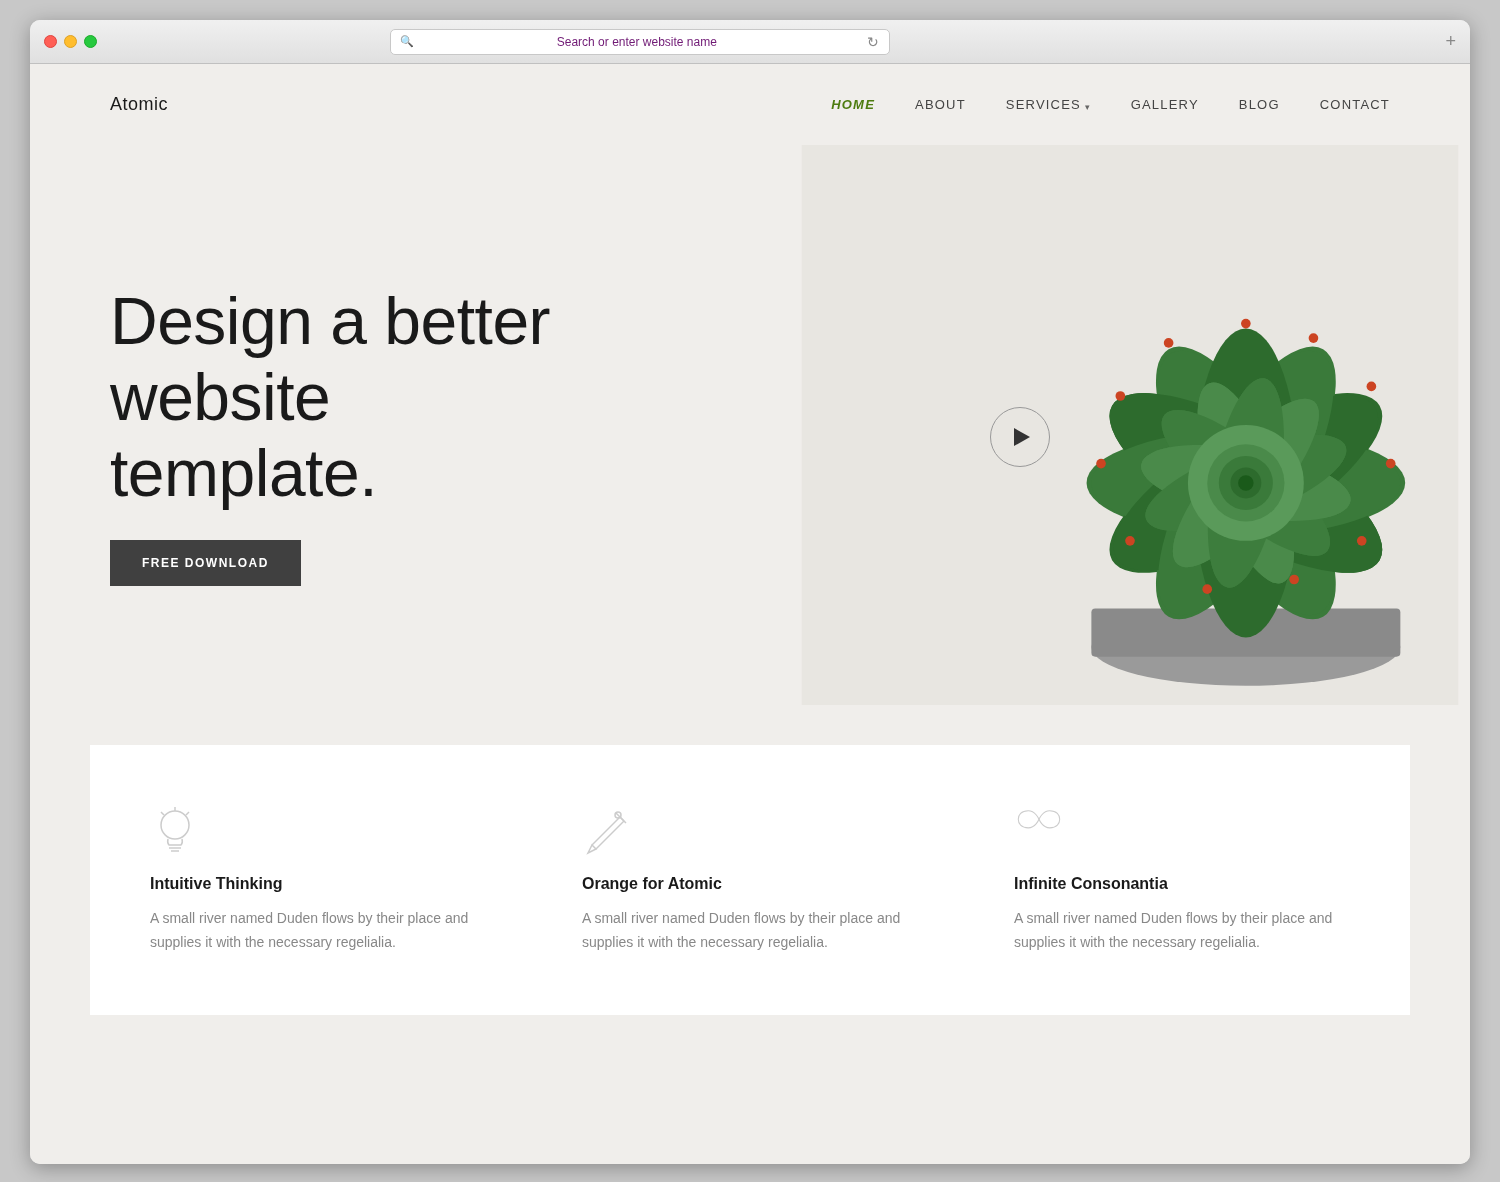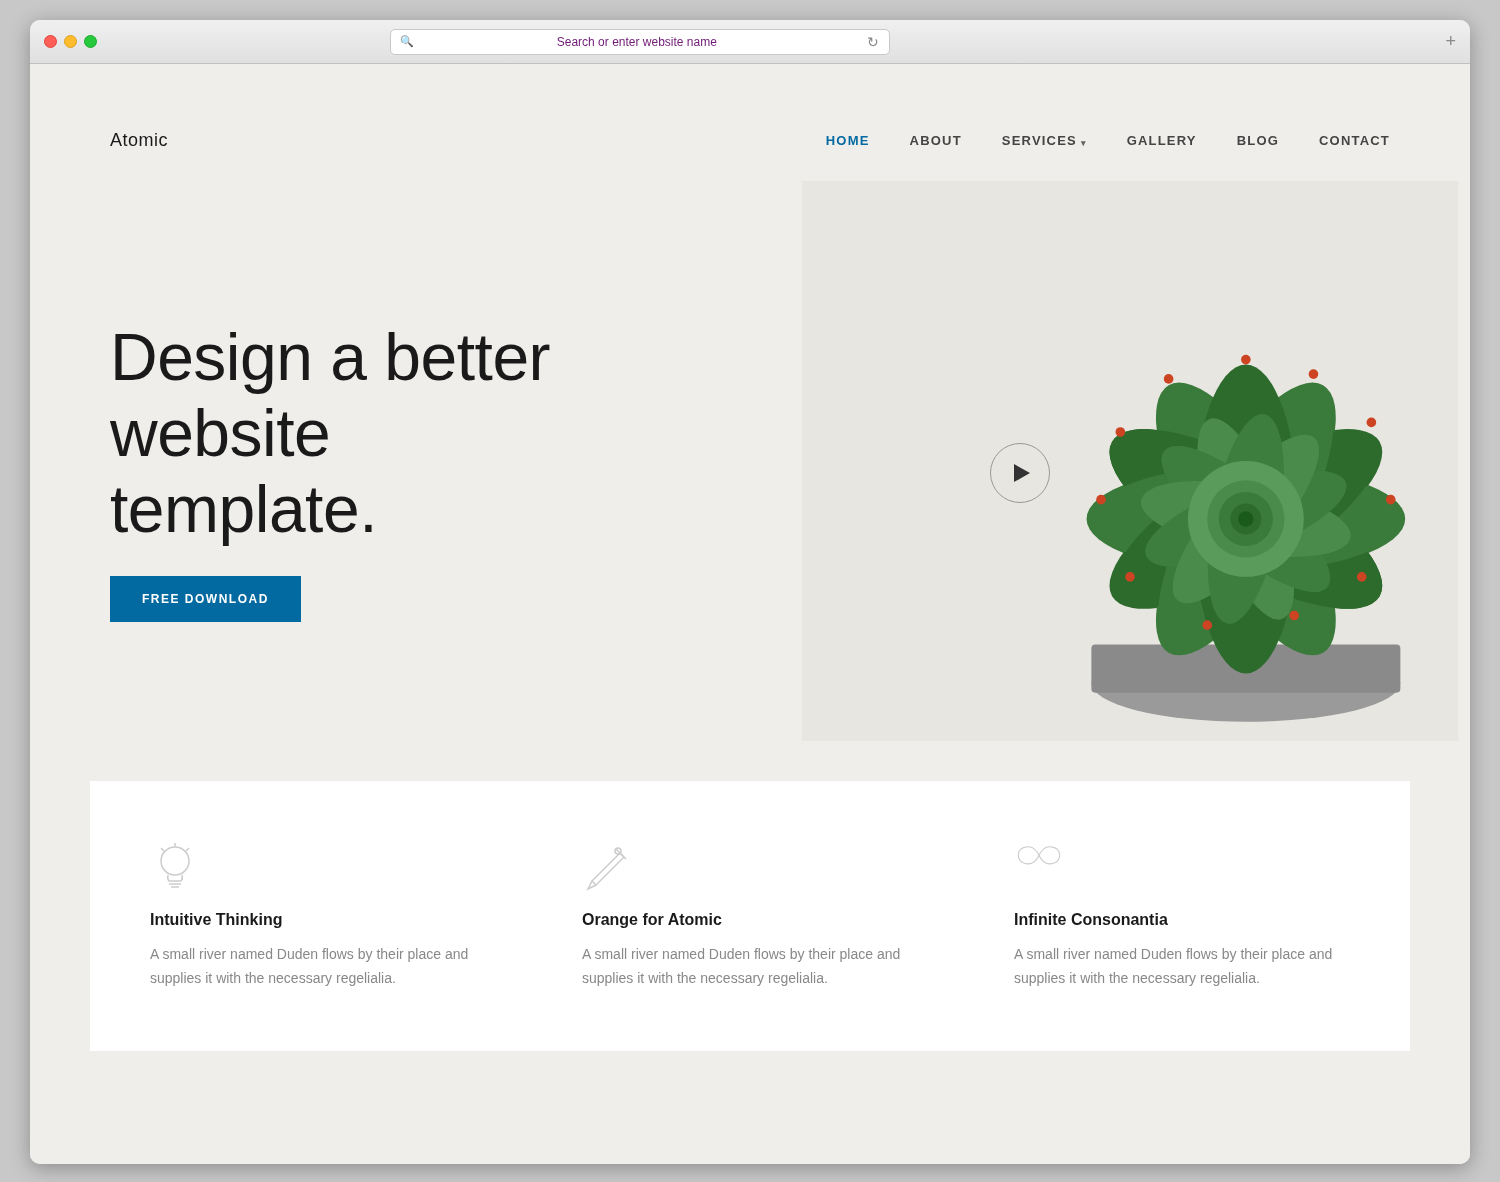--- a/index.html
+++ b/index.html
@@ -82,49 +82,49 @@
       overflow: hidden;
     }
 
     
     .nav {
       display: flex;
       align-items: center;
       justify-content: space-between;
       padding: 30px 80px;
       background: transparent;
-      margin-top: 36px;
     }
 
     .nav-logo {
       font-size: 18px;
       font-weight: 500;
       color: #1a1a1a;
       letter-spacing: 0.5px;
     }
 
     .nav-links {
       display: flex;
       gap: 40px;
       align-items: center;
     }
 
     .nav-link {
       font-size: 13px;
-      font-weight: 700;
+      font-weight: 400;
       color: #444;
       text-decoration: none;
       letter-spacing: 1.2px;
       text-transform: uppercase;
       cursor: pointer;
     }
 
     .nav-link.active {
-      color: #0369a1;
+      color: #4d7c0f;
       font-weight: 700;
+      font-style: italic;
     }
 
     .nav-link-services {
       display: flex;
       align-items: flex-end;
       gap: 4px;
     }
 
     .chevron-down {
       font-size: 9px;
@@ -158,21 +158,21 @@
 
     .hero-subtitle {
       font-size: 14px;
       color: #999;
       line-height: 1.7;
       margin-bottom: 42px;
       max-width: 380px;
     }
 
     .btn-primary {
-      background: #0369a1;
+      background: #404040;
       color: #fff;
       border: none;
       padding: 16px 32px;
       font-size: 12px;
       font-weight: 600;
       letter-spacing: 1.5px;
       text-transform: uppercase;
       cursor: pointer;
       display: inline-block;
     }

